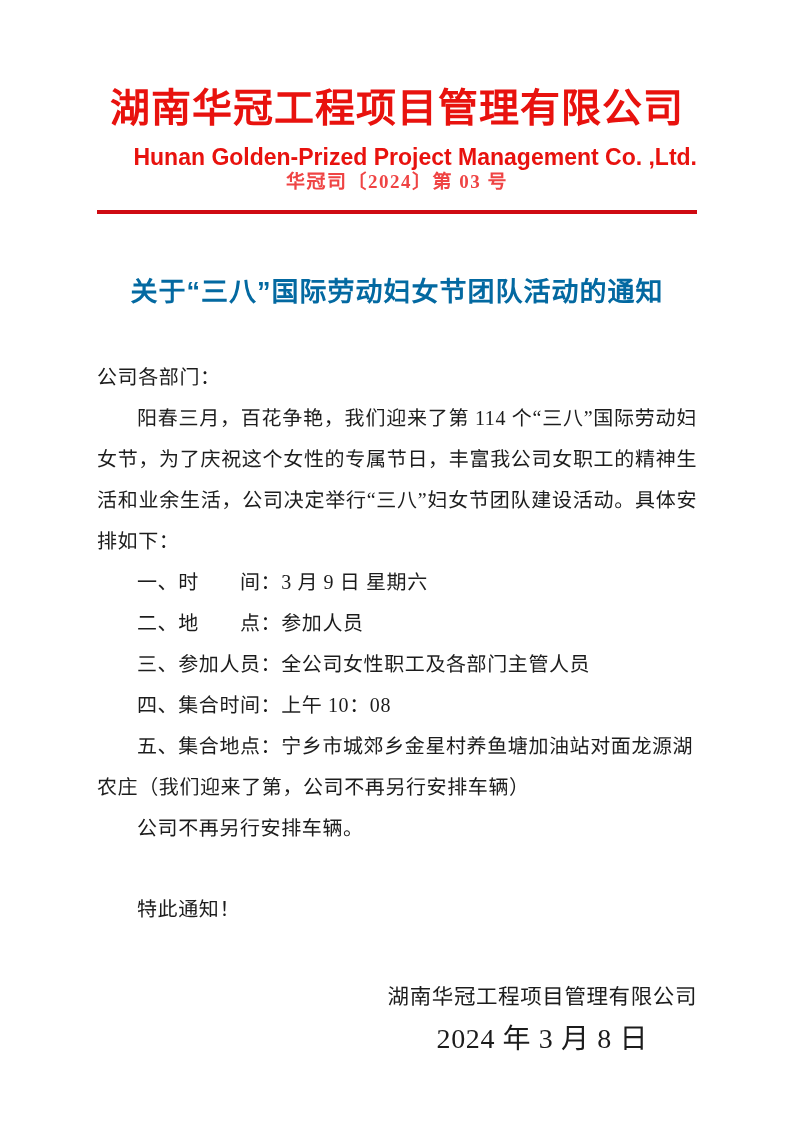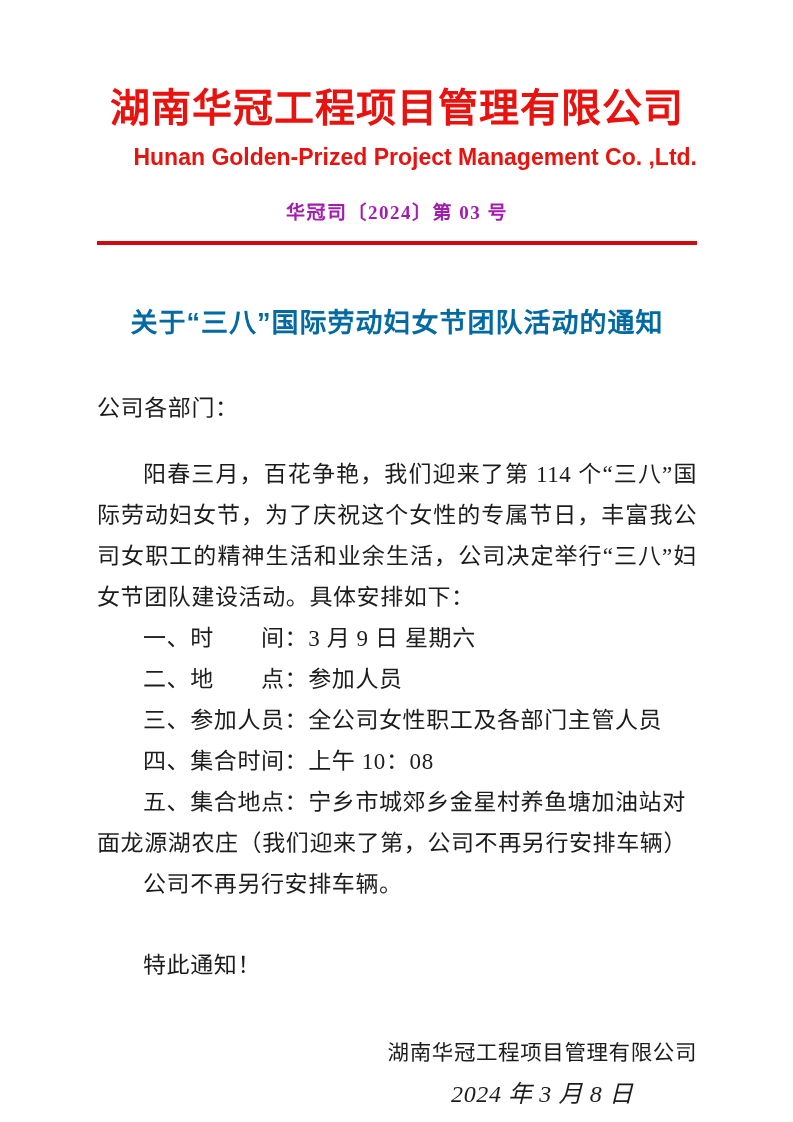--- a/index.html
+++ b/index.html
@@ -37,78 +37,76 @@
     margin-top:13px;
     font-family:"Liberation Sans","DejaVu Sans",sans-serif;
     font-weight:bold;
     font-size:23px;
     line-height:26px;
     color:var(--accent-red);
     white-space:nowrap;
     text-align:right;
   }
   .doc-number{
-    margin-top:31px;
     font-weight:bold;
     font-size:19px;
     line-height:24px;
     letter-spacing:1.5px;
-    color:#a21caf;
+    color:#ef4444;
   }
   .red-rule{
     margin-top:16px;
     height:4px;
     background:var(--rule-red);
     border:none;
   }
   
   .notice-title{
     margin-top:61px;
     text-align:center;
     font-family:"Liberation Sans","DejaVu Sans",sans-serif;
     font-weight:bold;
     font-size:27px;
     line-height:34px;
     letter-spacing:1px;
     color:#0369a1;
   }
   .body-text{
     margin-top:48px;
-    font-size:23px;
+    font-size:20px;
     line-height:41px;
     letter-spacing:0.6px;
   }
   .salutation{ }
   .para-indent{ text-indent:2em; }
-  .intro{ text-align:justify;margin-top:25px; }
+  .intro{ text-align:justify; }
   .reminder{ }
   .closing{ margin-top:40px; }
   
   .sign-wrap{
     margin-top:47px;
     text-align:right;
   }
   .sign-block{
     display:inline-block;
     text-align:center;
   }
   .sign-company{
     display:block;
     font-size:21.5px;
     line-height:41px;
     letter-spacing:0.6px;
     white-space:nowrap;
   }
   .sign-date{
     display:block;
-    font-size:24px;
+    font-size:28px;
     line-height:41px;
     letter-spacing:0.6px;
     white-space:nowrap;
-    font-style:italic;
   }
 </style>
 </head>
 <body>
 
 <div class="page">
 
   <header class="letterhead">
     <div class="company-zh">湖南华冠工程项目管理有限公司</div>
     <div class="company-en">Hunan Golden-Prized Project Management Co. ,Ltd.</div>

